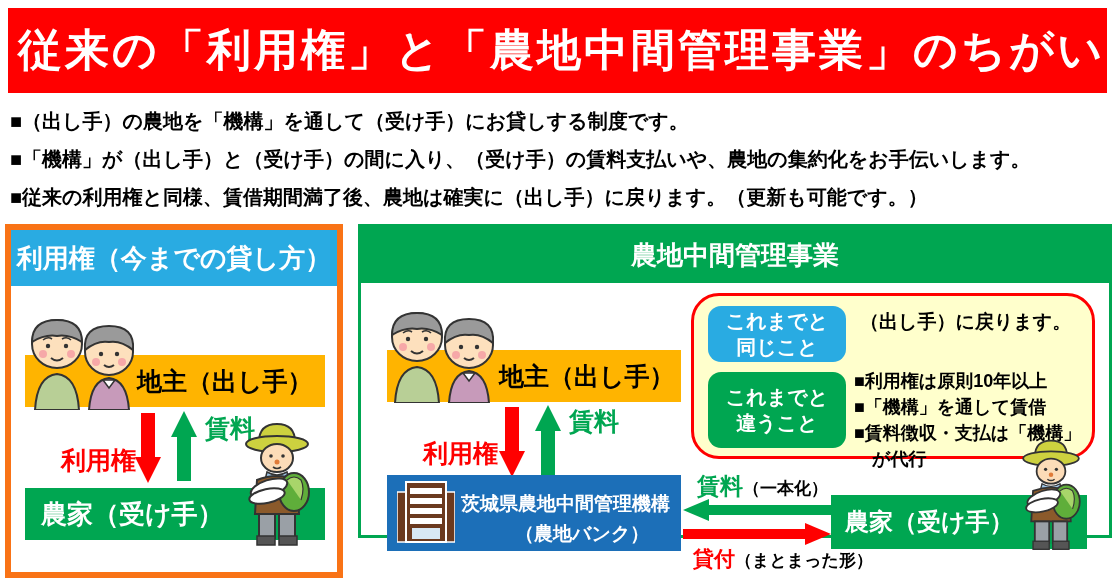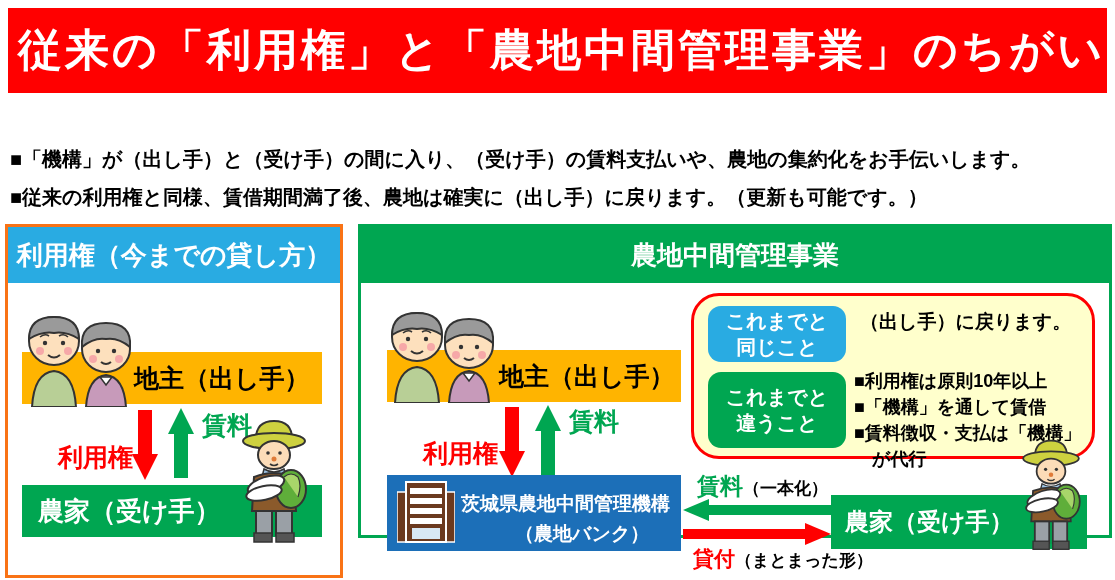--- a/index.html
+++ b/index.html
@@ -12,21 +12,21 @@
   .title-banner { left:8px; top:8px; width:1099px; height:85px; background:#ff0000;
     color:#fff; font-size:44px; font-weight:bold; letter-spacing:3px;
     display:flex; align-items:center; padding-left:10px; white-space:nowrap; }
 
   
   .bullet { left:10px; color:#000; font-size:20px; font-weight:bold; white-space:nowrap; }
   .bullet.b1 { top:108px; } .bullet.b2 { top:146px; } .bullet.b3 { top:184px; }
 
   
   .panel { background:#fff; }
-  .panel-left  { left:5px;   top:224px; width:338px; height:354px; border:3px solid #f97316;padding-left:8px; }
+  .panel-left  { left:5px;   top:224px; width:338px; height:354px; border:6px solid #f97316;padding-left:8px; }
   .panel-right { left:358px; top:224px; width:754px; height:314px; border:3px solid #00a651; }
   .panel-header { left:0; top:0; width:100%; height:56px; color:#fff; font-weight:bold;
     font-size:26px; display:flex; align-items:center; justify-content:center; white-space:nowrap; }
   .hdr-blue  { background:#29abe2; }
   .hdr-green { background:#00a651; }
 
   .bar { height:52px; display:flex; align-items:center; font-weight:bold; white-space:nowrap; }
   .bar-orange { background:#ffb400; color:#000; font-size:25px; }
   .bar-green  { background:#00a651; color:#fff; font-size:26px; }
 
@@ -57,20 +57,21 @@
     display:flex; align-items:center; white-space:nowrap; }
   svg { display:block; }
 </style>
 </head>
 <body>
 
 <div id="stage">
 
   <div class="abs title-banner">従来の「利用権」と「農地中間管理事業」のちがい</div>
 
+  <div class="abs bullet b1">■（出し手）の農地を「機構」を通して（受け手）にお貸しする制度です。</div>
   <div class="abs bullet b2">■「機構」が（出し手）と（受け手）の間に入り、（受け手）の賃料支払いや、農地の集約化をお手伝いします。</div>
   <div class="abs bullet b3">■従来の利用権と同様、賃借期間満了後、農地は確実に（出し手）に戻ります。（更新も可能です。）</div>
 
   <div class="abs panel panel-left">
     <div class="abs panel-header hdr-blue">利用権（今までの貸し方）</div>
 
     <div class="abs bar bar-orange" style="left:14px; top:125px; width:300px; padding-left:112px;">
       <span>地主（出し手）</span>
     </div>
 

